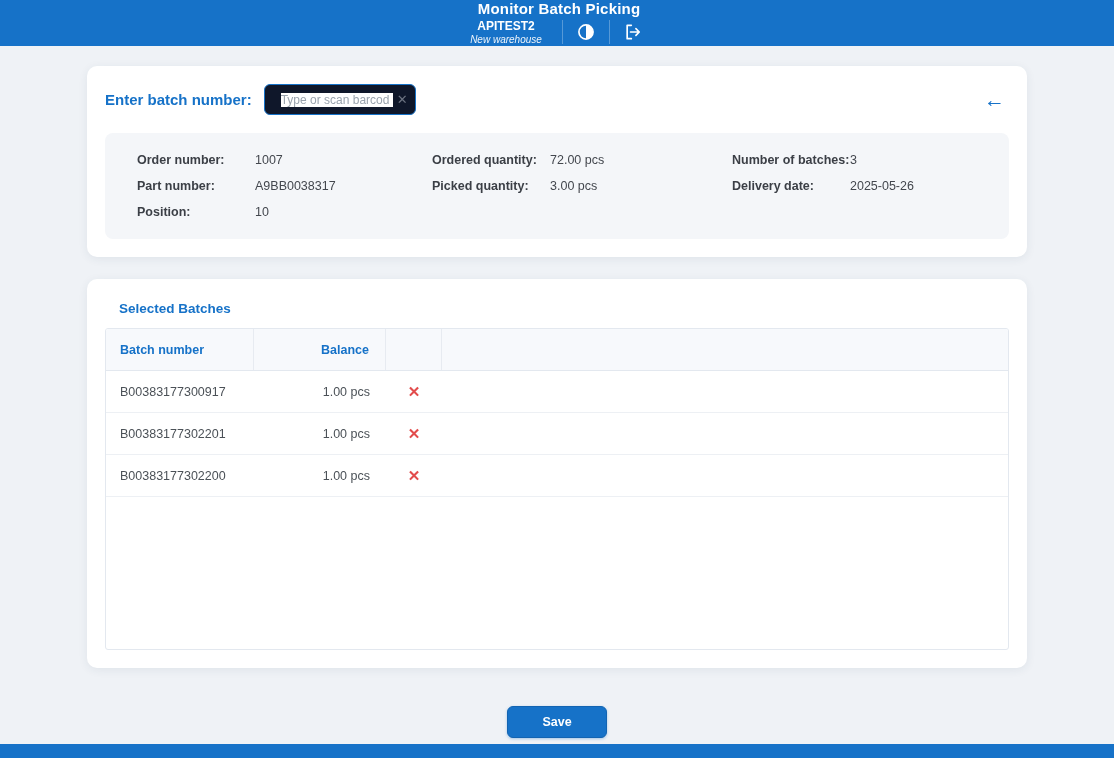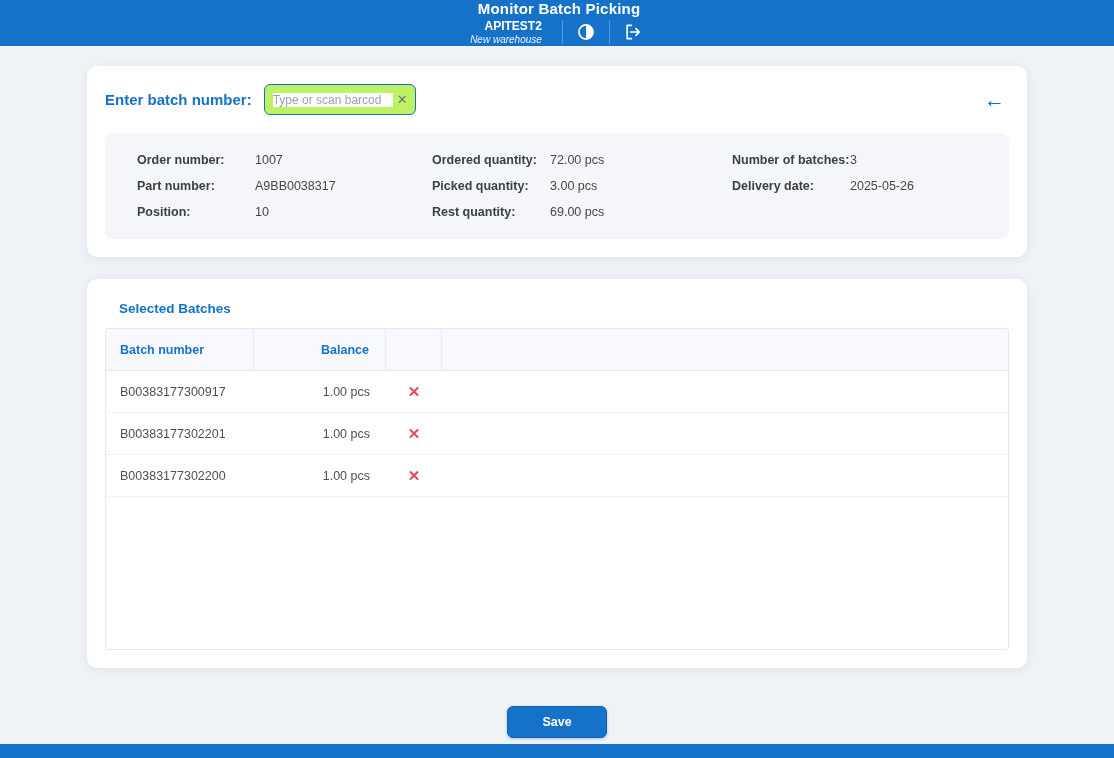--- a/index.html
+++ b/index.html
@@ -17,21 +17,21 @@
     display: flex;
     align-items: center;
     justify-content: space-between;
     padding: 0 14px 0 18px;
     color: #fff;
     flex-direction: column;
   }
   .topbar-title { font-size: 15px; font-weight: bold; letter-spacing: .2px; }
   .topbar-right { display: flex; align-items: center; }
   .user-block { text-align: right; margin-right: 12px; }
-  .user-name { font-size: 12px; font-weight: bold; }
+  .user-name { font-size: 12px; font-weight: bold; text-align: center; }
   .user-warehouse { font-size: 10px; font-style: italic; opacity: .92; margin-top: 1px; }
   .top-sep { width: 1px; height: 24px; background: rgba(255,255,255,.28); margin: 0 8px; }
   .icon-btn {
     width: 30px; height: 30px;
     display: flex; align-items: center; justify-content: center;
     background: transparent; border: none; cursor: pointer;
   }
   .icon-btn svg { display: block; }
 
   
@@ -47,22 +47,22 @@
   .card + .card { margin-top: 22px; }
 
   
   .entry-row { display: flex; align-items: center; }
   .entry-label { color: #1672c8; font-size: 15px; font-weight: bold; margin-right: 12px; }
   .input-wrap {
     display: flex; align-items: center;
     width: 152px; height: 31px;
     border: 1.5px solid #1672c8;
     border-radius: 6px;
-    background: #bef264;
-    padding: 0 7px 0 8px;
+    background: #0f172a;
+    padding: 0 7px 0 16px;
   }
   .input-wrap input {
     flex: 1; min-width: 0;
     border: none; outline: none;
     font-family: "Liberation Sans", sans-serif;
     font-size: 12px; color: #333;
   }
   .input-wrap input::placeholder { color: #9aa3ad; }
   .input-clear { color: #6b7280; font-size: 13px; cursor: pointer; line-height: 1; padding-left: 4px; }
   .entry-spacer { flex: 1; }
@@ -203,24 +203,20 @@
       </div>
       <div class="info-col">
         <div class="info-field">
           <span class="lbl">Ordered quantity:</span>
           <span class="val">72.00 pcs</span>
         </div>
         <div class="info-field">
           <span class="lbl">Picked quantity:</span>
           <span class="val">3.00 pcs</span>
         </div>
-        <div class="info-field">
-          <span class="lbl">Rest quantity:</span>
-          <span class="val">69.00 pcs</span>
-        </div>
       </div>
       <div class="info-col">
         <div class="info-field">
           <span class="lbl">Number of batches:</span>
           <span class="val">3</span>
         </div>
         <div class="info-field">
           <span class="lbl">Delivery date:</span>
           <span class="val">2025-05-26</span>
         </div>

